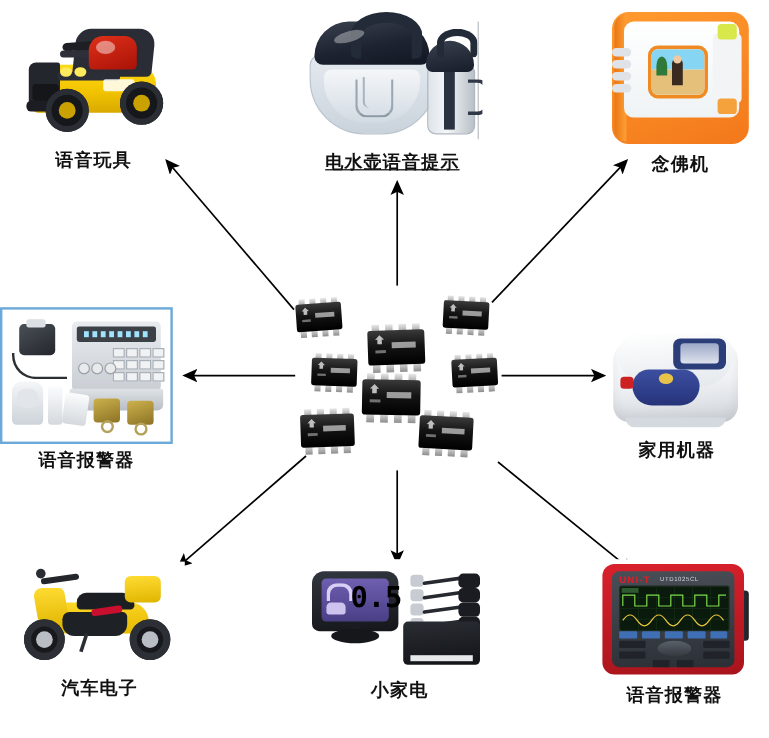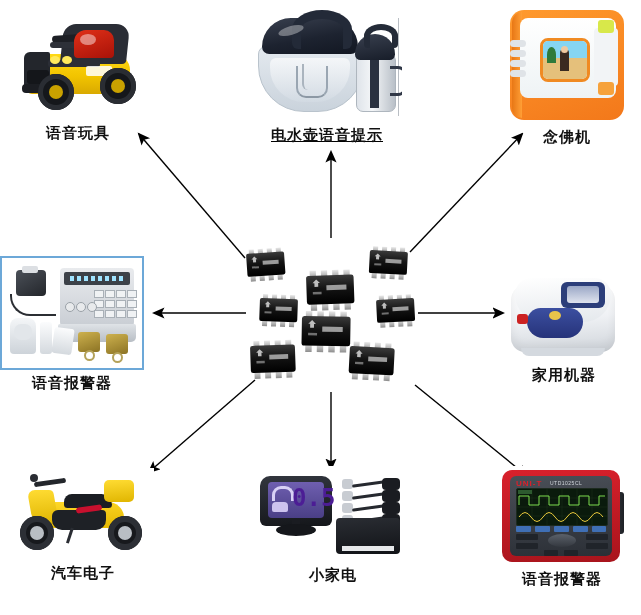--- a/index.html
+++ b/index.html
@@ -184,21 +184,21 @@
   .scoot .red{position:absolute;left:64px;top:38px;width:26px;height:6px;
              background:#c8102e;border-radius:3px;transform:rotate(-8deg);}
 
   
   .park{width:150px;height:96px;}
   .park .mon{position:absolute;left:2px;top:10px;width:72px;height:50px;
              background:linear-gradient(175deg,#32363e,#14161a);border-radius:10px 10px 6px 6px;}
   .park .lcd{position:absolute;left:10px;top:16px;width:56px;height:36px;
              background:linear-gradient(180deg,#6f5fb0,#4a3f86);border-radius:4px;}
   .park .num{position:absolute;left:34px;top:20px;font-size:24px;font-weight:bold;
-             color:#4c1d95;font-family:"DejaVu Sans Mono","Liberation Mono",monospace;line-height:1;}
+             color:#000000;font-family:"DejaVu Sans Mono","Liberation Mono",monospace;line-height:1;}
   .park .carIcon{position:absolute;left:14px;top:36px;width:16px;height:10px;
              background:#cdc3ee;border-radius:4px 4px 2px 2px;}
   .park .archIcon{position:absolute;left:14px;top:20px;width:16px;height:12px;
              border:3px solid #d8d0f5;border-bottom:none;border-radius:9px 9px 0 0;}
   .park .stand{position:absolute;left:18px;top:58px;width:40px;height:12px;
              background:#15171b;border-radius:50%;}
   .park .neck{position:absolute;left:34px;top:54px;width:8px;height:8px;background:#1a1c21;}
   .park .probe{position:absolute;width:58px;height:4px;}
   .park .probe b{position:absolute;right:0;top:-4px;width:18px;height:12px;
              background:#1a1c21;border-radius:4px;display:block;}

